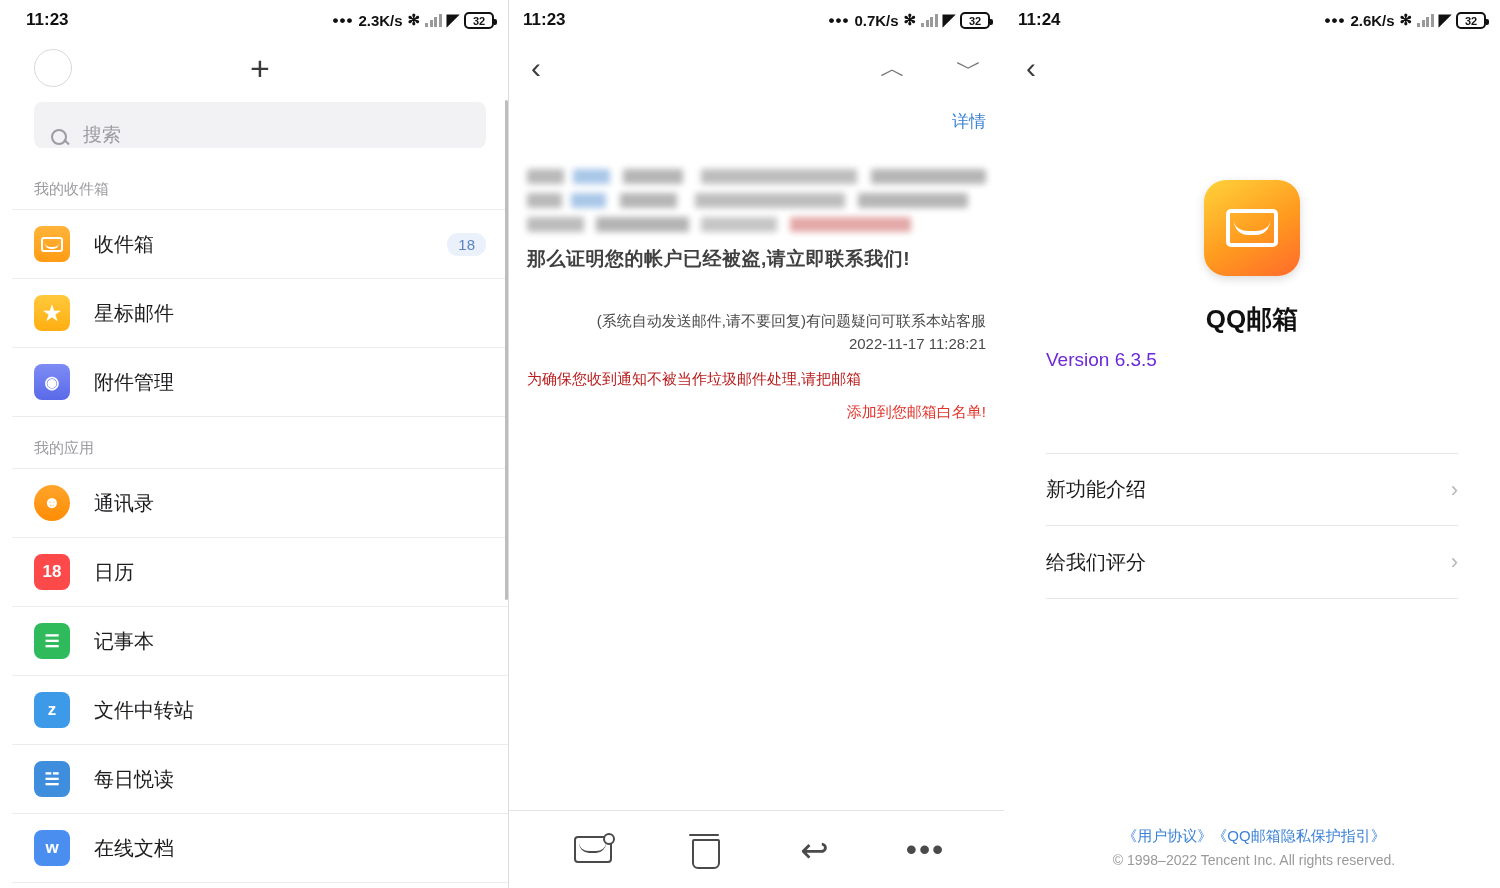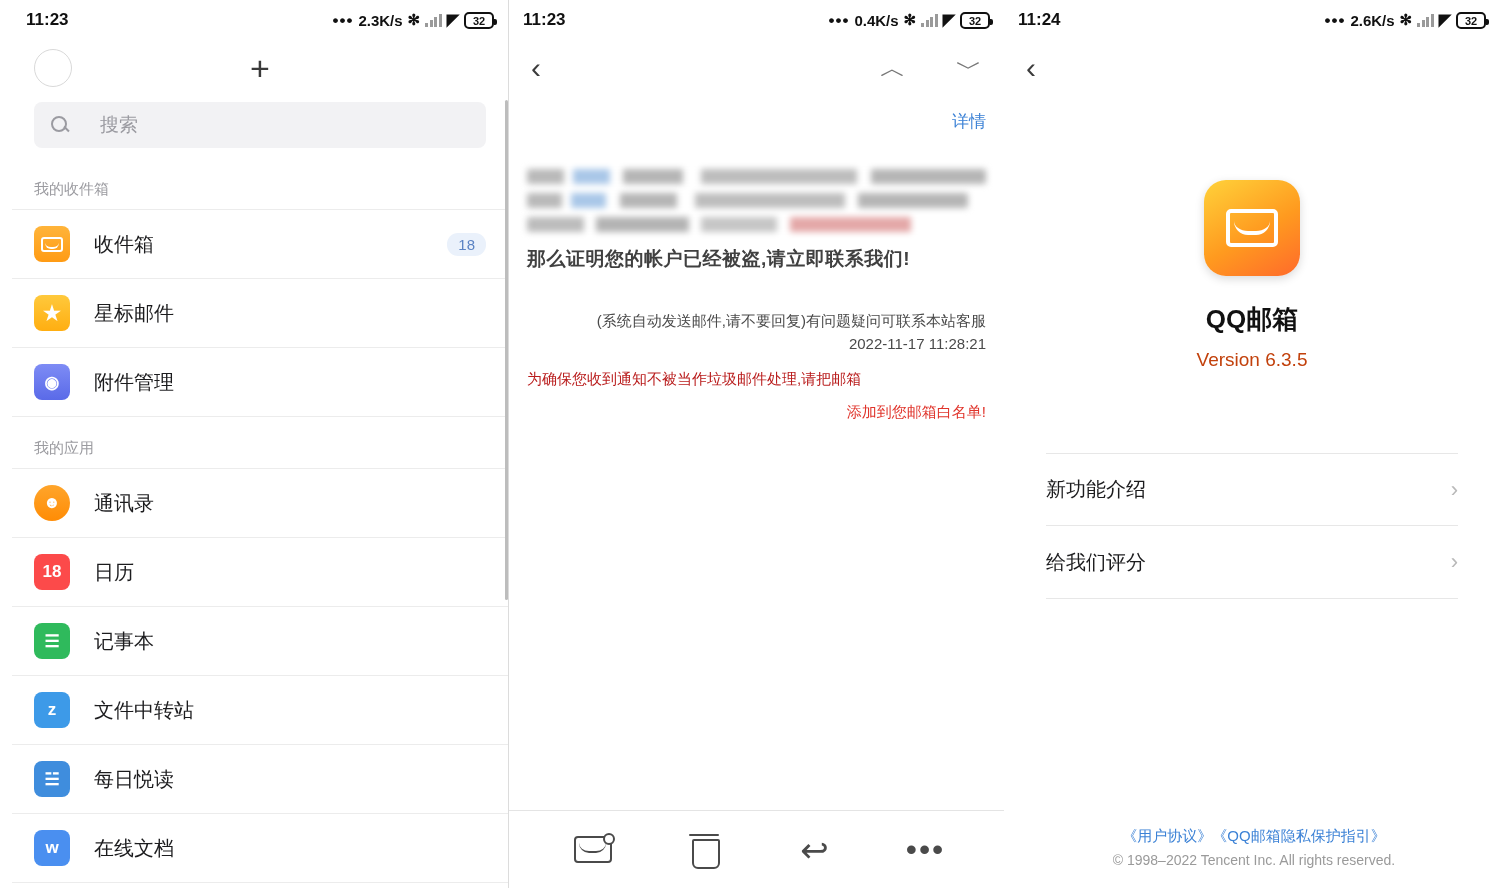--- a/index.html
+++ b/index.html
@@ -53,21 +53,21 @@
     font-size: 34px; font-weight: 300; color: #3a3a3a; line-height: 1;
   }
   .back-chev { font-size: 30px; color: #3c3c3c; line-height: 1; font-weight: 300; }
   .nav-right-icons { margin-left: auto; display: flex; align-items: center; gap: 50px; }
   .chev-up, .chev-down { font-size: 26px; color: #777; line-height: 1; }
 
   
   .search-wrap { padding: 6px 22px 10px 22px; }
   .search-box {
     height: 46px; background: #f2f2f4; border-radius: 8px;
-    display: flex; align-items: center; gap: 30px; padding: 0 16px;
+    display: flex; align-items: flex-end; gap: 13px; padding: 0 16px;
   }
   .search-ico { width: 20px; height: 20px; position: relative; flex: 0 0 auto; }
   .search-ico:before {
     content: ""; position: absolute; left: 1px; top: 1px;
     width: 12px; height: 12px; border: 2px solid #9b9ba1; border-radius: 50%;
   }
   .search-ico:after {
     content: ""; position: absolute; left: 13px; top: 13px;
     width: 7px; height: 2px; background: #9b9ba1; transform: rotate(45deg);
   }
@@ -170,21 +170,21 @@
     background: linear-gradient(150deg,#ffd23a 0%,#ff9a1f 55%,#ff6a2b 100%);
     display: flex; align-items: center; justify-content: center;
     box-shadow: 0 3px 10px rgba(0,0,0,.15);
   }
   .app-icon-env { width: 52px; height: 38px; border: 4px solid #fff; border-radius: 5px; position: relative; }
   .app-icon-env:after {
     content: ""; position: absolute; left: 4px; top: 2px; width: 36px; height: 16px;
     border-bottom: 4px solid #fff; border-radius: 0 0 14px 14px;
   }
   .app-name { text-align: center; font-size: 26px; font-weight: 700; color: #111; margin-top: 26px; }
-  .app-ver { text-align: center; font-size: 19px; color: #c2410c; margin-top: 12px; }
+  .app-ver { text-align: left; font-size: 19px; color: #6d28d9; margin-top: 12px; }
 
   .about-list { margin-top: 82px; }
   .about-row {
     height: 73px; display: flex; align-items: center;
     border-bottom: 1px solid #e7e7e7; font-size: 20px; color: #1c1c1e;
   }
   .about-row:first-child { border-top: 1px solid #e7e7e7; }
   .about-chev { margin-left: auto; color: #b9b9b9; font-size: 22px; font-weight: 300; }
 
   .legal { position: absolute; left: 0; bottom: 20px; width: 500px; text-align: center; }
@@ -278,21 +278,21 @@
       </div>
     </div>
     <div class="scrollbar"></div>
   </div>
 
   <div class="panel p2">
     <div class="statusbar">
       <span class="sb-time">11:23</span>
       <span class="sb-right">
         <span class="sb-dots">•••</span>
-        <span class="sb-speed">0.4K/s</span>
+        <span class="sb-speed">0.7K/s</span>
         <span class="bt-ico">✻</span>
         <span class="sig">
             <i></i>
             <i></i>
             <i></i>
             <i></i>
           </span>
         <span class="wifi">◤</span>
         <span class="batt">32</span>
       </span>

